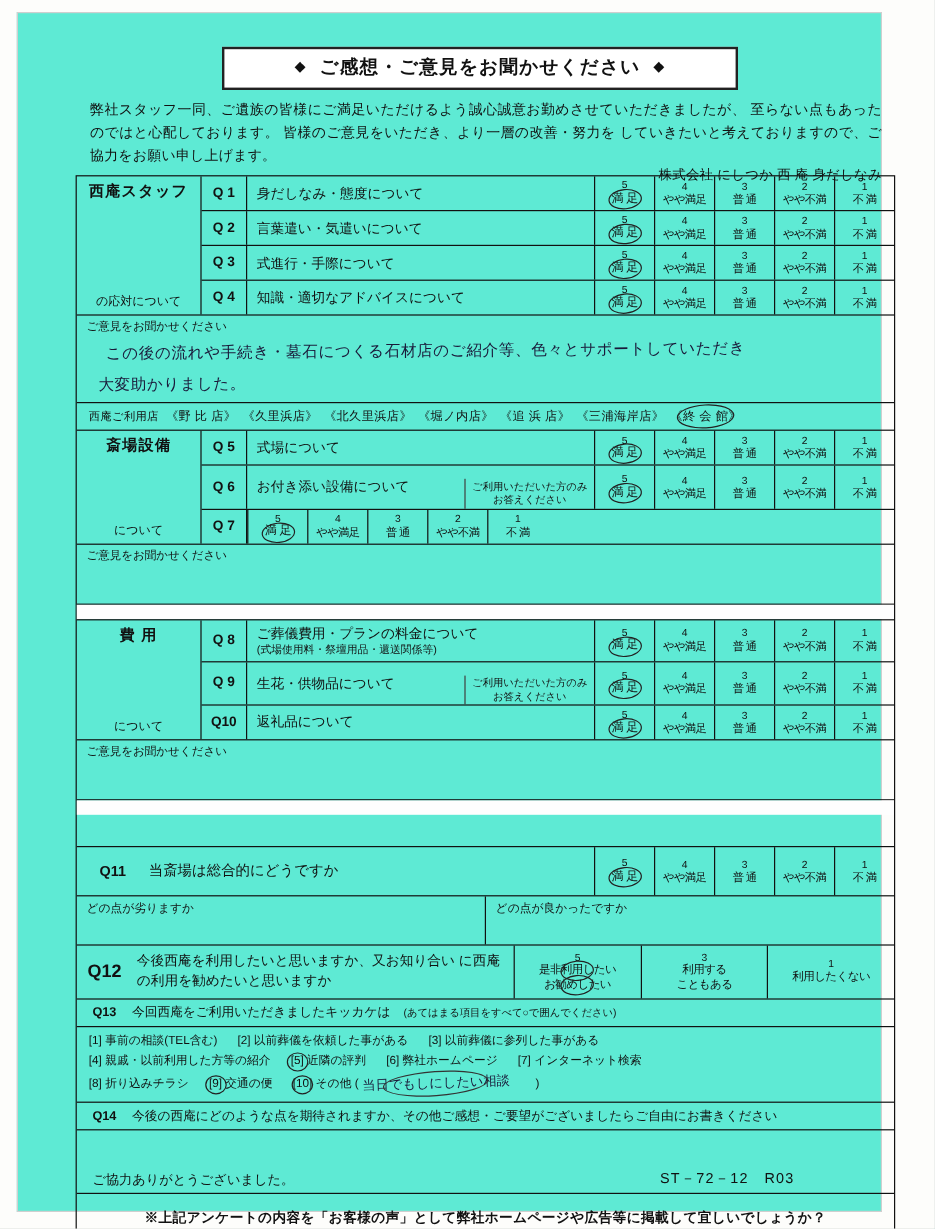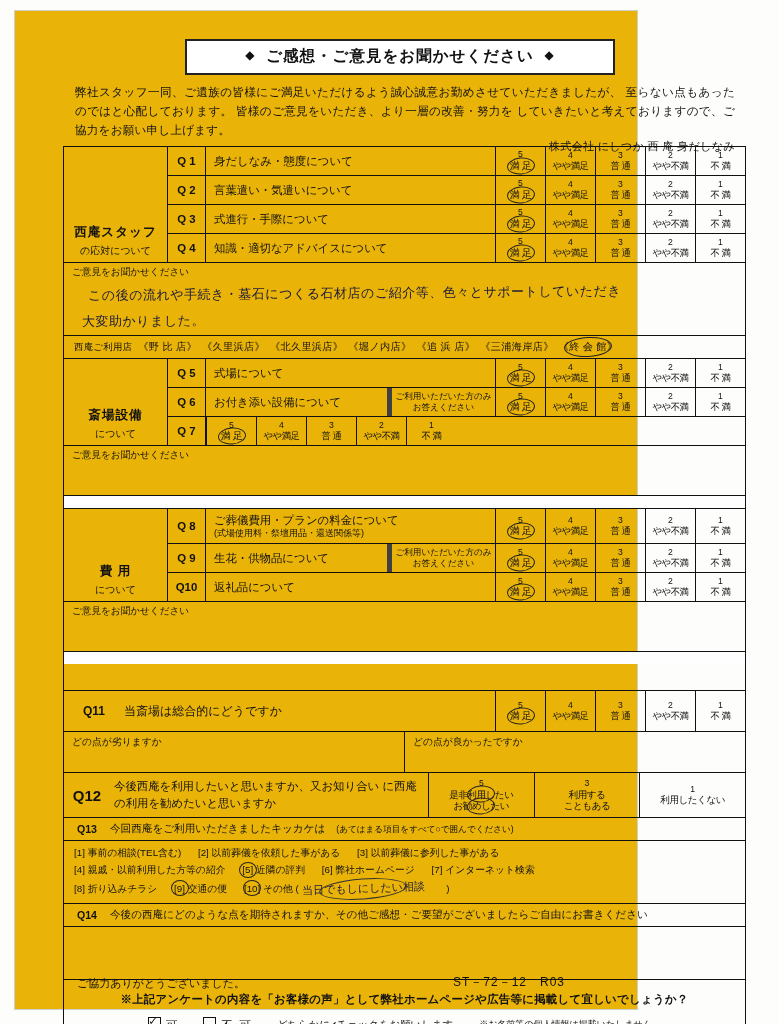--- a/index.html
+++ b/index.html
@@ -2,22 +2,22 @@
 <html><head>
 <meta charset="utf-8">
 <style>
   html,body{margin:0;padding:0;background:#d8d8d8;}
   body{font-family:"Liberation Sans","DejaVu Sans",sans-serif;}
   #page{
     position:relative;width:779px;height:1024px;background:#fdfdfb;
     box-sizing:border-box;overflow:hidden;color:#111;
   }
   .sheet{
-    position:absolute;left:14px;top:10px;width:624px;height:1000px;
-    background:#eab308;border:1px solid #cfcfcf;box-sizing:border-box;padding-left:16px;
+    position:absolute;left:14px;top:10px;width:721px;height:1000px;
+    background:#5eead4;border:1px solid #cfcfcf;box-sizing:border-box;padding-left:16px;
   }
   
   .title-wrap{position:absolute;left:170px;top:28px;width:430px;}
   .title{
     border:2px solid #222;text-align:center;padding:5px 0 6px;
     font-size:15.5px;font-weight:bold;letter-spacing:1px;
     background:#fff;
   }
   .title .dia{font-size:12px;vertical-align:2px;}
   
@@ -25,41 +25,41 @@
     position:absolute;left:60px;top:72px;width:660px;
     font-size:11.6px;line-height:1.62;letter-spacing:.2px;text-align:justify;
   }
   .intro .sign{display:block;text-align:right;font-size:11.2px;margin-top:-2px;}
   
   .frame{position:absolute;left:48px;top:135px;width:683px;border:1.4px solid #111;box-sizing:border-box;}
   .row{display:flex;border-bottom:1.1px solid #111;}
   .row:last-child{border-bottom:none;}
   .cat{
     width:104px;border-right:1.1px solid #111;box-sizing:border-box;
-    display:flex;flex-direction:column;align-items:center;justify-content:flex-end;
+    display:flex;flex-direction:column;align-items:center;justify-content:space-between;
     font-size:12.6px;font-weight:bold;letter-spacing:1px;padding:4px 2px;
   }
   .cat .sub{font-size:10px;font-weight:normal;letter-spacing:0;margin-top:3px;}
   .qcol{flex:1;}
   .qline{display:flex;border-bottom:1px solid #111;min-height:28px;}
   .qline:last-child{border-bottom:none;}
   .qno{
     width:38px;border-right:1px solid #111;box-sizing:border-box;
     display:flex;align-items:center;justify-content:center;font-size:11.4px;font-weight:bold;
   }
   .qtext{
     flex:1;display:flex;align-items:center;padding-left:8px;font-size:11.4px;
     box-sizing:border-box;
   }
   .qtext .small{font-size:9px;display:block;line-height:1.25;}
   .qtext .stk{display:flex;flex-direction:column;justify-content:center;}
   .note{
-    width:108px;border-left:5px solid #404040;box-sizing:border-box;
+    width:108px;border-left:1px solid #404040;box-sizing:border-box;
     display:flex;align-items:center;justify-content:center;text-align:center;
-    font-size:8.6px;line-height:1.3;padding:1px 2px;
+    font-size:8.6px;line-height:1.3;padding:1px 2px;margin-top:11px;
   }
   
   .scale{display:flex;width:250px;border-left:1px solid #111;box-sizing:border-box;}
   .sc{
     flex:1;border-right:1px solid #111;box-sizing:border-box;text-align:center;
     display:flex;flex-direction:column;justify-content:center;padding:1px 0;
   }
   .sc:last-child{border-right:none;}
   .sc .n{font-size:8.6px;line-height:1.1;}
   .sc .l{font-size:9.4px;line-height:1.2;letter-spacing:-.5px;white-space:nowrap;}

